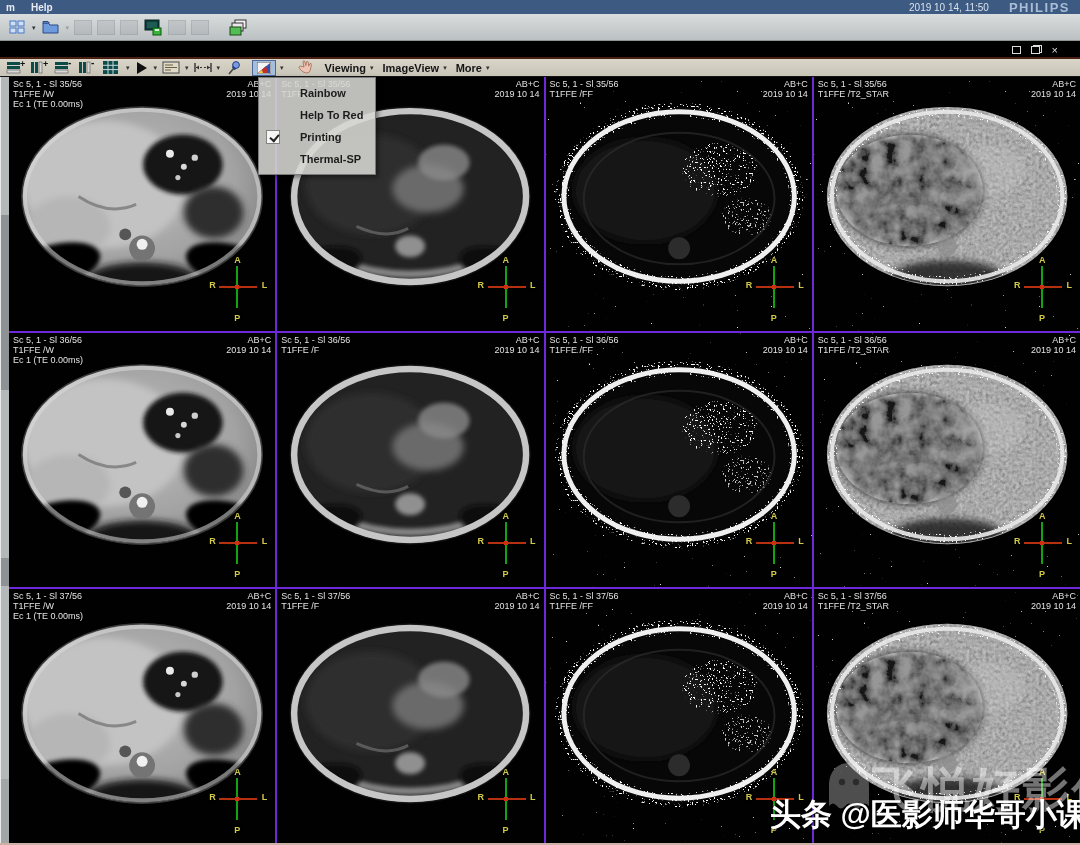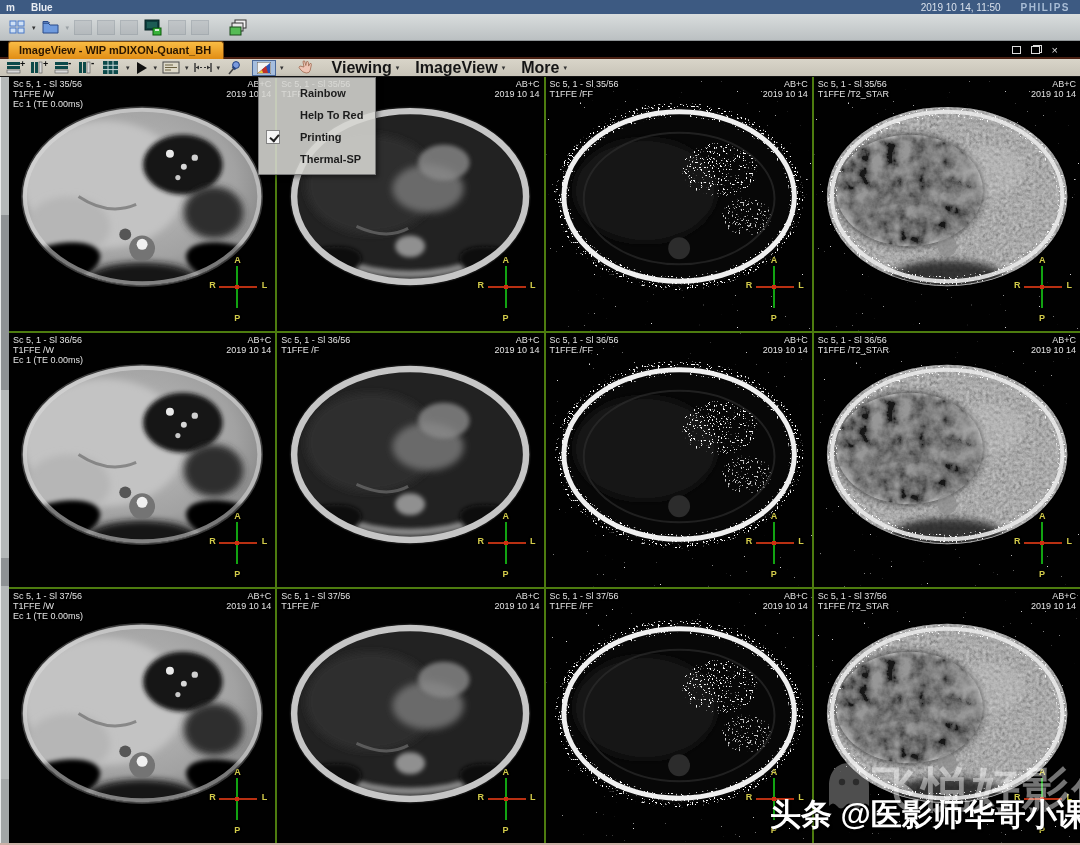--- a/index.html
+++ b/index.html
@@ -5,21 +5,21 @@
   *{margin:0;padding:0;box-sizing:border-box}
   html,body{width:1080px;height:845px}
   body{position:relative;background:#000;font-family:"Liberation Sans","DejaVu Sans",sans-serif;overflow:hidden}
 
   
   .menubar{position:absolute;top:0;left:0;right:0;height:14px;background:#3d5a82;color:#e8ecf2;
            display:flex;align-items:center;padding:0 10px;font-size:10px;font-weight:bold;z-index:5}
   .menufrag{margin-left:-4px;margin-right:16px}
   .menuitem{margin-right:14px;cursor:default}
   .clock{margin-left:auto;font-weight:normal;color:#d9e1ec}
-  .philips{margin-left:20px;color:#a9bdd6;font-size:10px;font-weight:bold;letter-spacing:1.5px}
+  .philips{margin-left:20px;color:#a9bdd6;font-size:13px;font-weight:bold;letter-spacing:1.5px}
 
   
   .toolbar1{position:absolute;top:14px;left:0;right:0;height:27px;background:linear-gradient(#d9dddd,#bbc0c2);
             border-bottom:1px solid #8f9496;display:flex;align-items:center;gap:5px;padding:0 7px;z-index:5}
   .tb-ico{width:20px;height:18px;position:relative;display:flex;align-items:center;justify-content:center}
   .arrow{font-size:7px;color:#333;line-height:1}
   .arrow.dim{color:#9aa0a4}
   .ghost-ico{width:18px;height:15px;background:rgba(120,130,140,.18);border:1px solid rgba(120,130,140,.25)}
 
   
@@ -33,32 +33,32 @@
   .wc-layers::before{right:0;top:0}
   .wc-layers::after{left:0;bottom:0;background:#000}
   .wc-x{color:#ddd;font-size:11px;line-height:8px}
 
   
   .toolbar2{position:absolute;top:59px;left:0;right:0;height:18px;background:linear-gradient(#d9d5c9,#c8c4b8);
             border-bottom:1px solid #141414;display:flex;align-items:center;gap:4px;padding:0 6px;z-index:5}
   .lay-ico{width:20px;height:15px}
   .play{width:0;height:0;border-left:10px solid #101010;border-top:6px solid transparent;border-bottom:6px solid transparent;margin:0 3px}
   .cmap-btn{width:24px;height:16px;background:#a6bede;border:1px solid #4a6898;display:flex;align-items:center;justify-content:center;margin-left:4px}
-  .menu-label{font-size:16px;font-weight:bold;color:#151515;margin-left:12px}
+  .menu-label{font-size:11px;font-weight:bold;color:#151515;margin-left:5px}
   .menu-label:first-of-type{margin-left:16px}
 
   
   .leftstrip{position:absolute;top:42px;left:0;bottom:0;width:9px;background:#b4b8b8;border-left:1px solid #e8eaea;z-index:4}
   .ls-seg1{position:absolute;top:173px;left:0;right:0;height:175px;background:#8e9294}
   .ls-seg2{position:absolute;top:516px;left:0;right:0;height:28px;background:#8e9294}
   .ls-seg3{position:absolute;bottom:0;left:0;right:0;height:66px;background:#a2a6a6}
 
   
   .viewgrid{position:absolute;top:77px;left:9px;right:0;bottom:2px;display:grid;
-            grid-template-columns:repeat(4,1fr);grid-template-rows:repeat(3,1fr);gap:2px;background:#4d7c0f}
+            grid-template-columns:repeat(4,1fr);grid-template-rows:repeat(3,1fr);gap:2px;background:#6d28d9}
   .panel{position:relative;background:#000;overflow:hidden}
   .panel.selected{box-shadow:inset 0 0 0 2px #3f62bd}
   .mri{position:absolute;inset:0;width:100%;height:100%}
   .ann{position:absolute;font-size:9px;line-height:10px;color:#e2e2e2;text-shadow:0 0 2px #000;z-index:2}
   .ann.tl{top:2px;left:4px;text-align:left}
   .ann.tr{top:2px;right:4px;text-align:right}
 
   
   .orient{position:absolute;right:6px;bottom:6px;width:62px;height:70px;z-index:2}
   .orient span{position:absolute;font-size:9px;font-weight:bold;color:#d2cb4a;text-shadow:0 0 2px #000}
@@ -122,21 +122,21 @@
     <filter id="grainC" x="-10%" y="-10%" width="120%" height="120%">
       <feTurbulence type="fractalNoise" baseFrequency="0.07" numOctaves="4" seed="5"></feTurbulence>
       <feColorMatrix type="matrix" values="1.1 1.1 1.1 0 -1.15  1.1 1.1 1.1 0 -1.15  1.1 1.1 1.1 0 -1.15  0 0 0 0 1"></feColorMatrix>
       <feComposite in2="SourceAlpha" operator="in"></feComposite>
     </filter>
   </defs>
 </svg>
 
 <div class="menubar">
   <span class="menufrag">m</span>
-  <span class="menuitem">Blue</span>
+  <span class="menuitem">Help</span>
   <span class="clock">2019 10 14, 11:50</span>
   <span class="philips">PHILIPS</span>
 </div>
 
 <div class="toolbar1">
   <span class="tb-ico">
     <svg width="17" height="15" viewBox="0 0 17 15">
       <rect x="1" y="1" width="6" height="5" fill="#cfe0f4" stroke="#4878c8"></rect>
         <rect x="9" y="1" width="6" height="5" fill="#cfe0f4" stroke="#4878c8"></rect>
       <rect x="1" y="8" width="6" height="5" fill="#cfe0f4" stroke="#4878c8"></rect>
@@ -167,21 +167,20 @@
   <span class="tb-ico" style="margin-left:14px">
     <svg width="19" height="17" viewBox="0 0 19 17">
       <rect x="6" y="1" width="11" height="8" fill="#f2f2f2" stroke="#333"></rect>
         <rect x="3" y="4" width="11" height="8" fill="#e8e8e8" stroke="#333"></rect>
       <rect x="1" y="8" width="11" height="8" fill="#55bb55" stroke="#1a4a1a"></rect>
     </svg>
     </span>
 </div>
 
 <div class="tabrow">
-  <div class="tab">ImageView - WIP mDIXON-Quant_BH</div>
   <div class="winctl">
     <span class="wc-box"></span>
     <span class="wc-layers"></span>
     <span class="wc-x">×</span>
   </div>
 </div>
 
 <div class="toolbar2">
   <span class="tb-ico">
     <svg class="lay-ico" viewBox="0 0 20 15">

